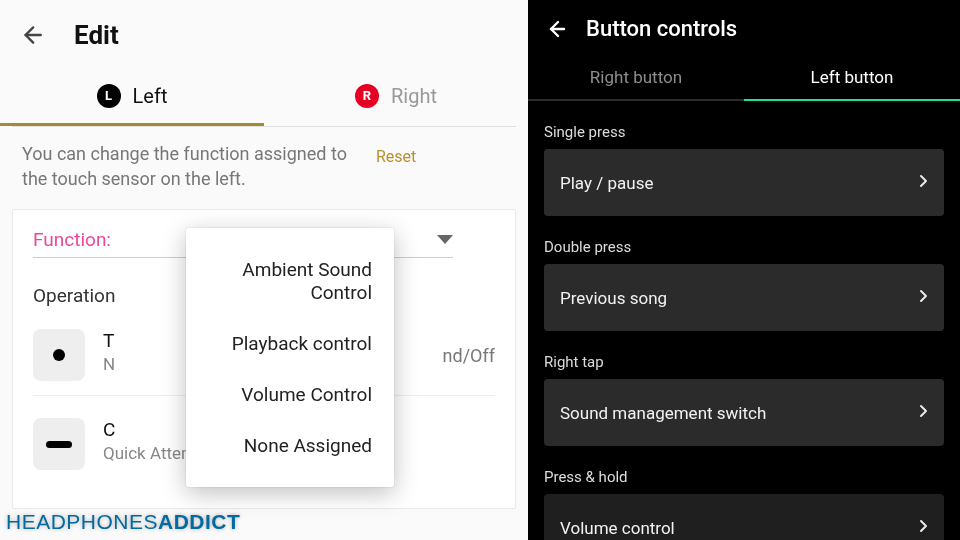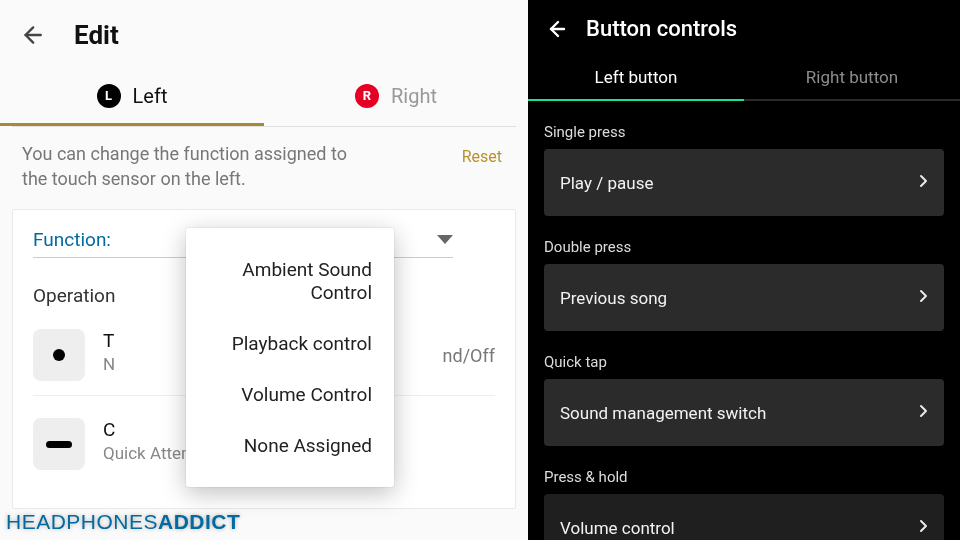--- a/index.html
+++ b/index.html
@@ -14,26 +14,26 @@
   .lp-title { margin-left: 30px; font-size: 26px; font-weight: 700; color: #111; }
 
   .lp-tabs { display: flex; }
   .lp-tab { display: flex; align-items: center; justify-content: center; gap: 12px; height: 58px; flex: 1; border-bottom: 3px solid transparent; color: #999; font-size: 20px; cursor: pointer; }
   .lp-tab.active { border-bottom-color: #a48b33; color: #111; }
   .lp-badge { width: 24px; height: 24px; border-radius: 50%; display: flex; align-items: center; justify-content: center; font-size: 13px; font-weight: 700; color: #fff; }
   .lp-badge.L { background: #000; }
   .lp-badge.R { background: #e60023; }
   .lp-divider { height: 1px; background: #e0e0e0; margin: 0 12px; }
 
-  .lp-note-row { display: flex; align-items: flex-start; justify-content: space-between; padding: 14px 22px 14px 22px; }
+  .lp-note-row { display: flex; align-items: flex-start; justify-content: flex-start; padding: 14px 22px 14px 22px; }
   .lp-note { font-size: 18px; color: #777; line-height: 1.4; max-width: 350px; }
   .lp-reset { font-size: 16px; color: #b8912f; font-weight: 400; padding: 6px 4px; cursor: pointer; }
 
   .lp-card { margin: 4px 12px 0 12px; background: #fff; border: 1px solid #eaeaea; border-radius: 2px; padding: 18px 20px 30px 20px; }
-  .lp-func { font-size: 19px; color: #0369a1; }
+  .lp-func { font-size: 19px; color: #ec4899; }
   .lp-func-row { position: relative; display: flex; align-items: center; padding-bottom: 6px; border-bottom: 1px solid #ccc; width: 420px; }
   .lp-func-caret { margin-left: auto; color: #666; }
   .lp-func-caret svg { width: 16px; height: 10px; }
 
   .lp-oplabel { margin-top: 26px; font-size: 19px; color: #333; }
 
   .op-row { display: flex; align-items: flex-start; gap: 18px; margin-top: 14px; padding: 8px 0; }
   .op-icon { width: 52px; height: 52px; border-radius: 8px; background: #eee; display: flex; align-items: center; justify-content: center; }
   .op-dot { width: 12px; height: 12px; border-radius: 50%; background: #000; }
   .op-bar { width: 26px; height: 7px; border-radius: 4px; background: #000; }
@@ -150,42 +150,42 @@
       <div class="rp-back">
         <svg viewBox="0 0 24 24" fill="none" stroke="currentColor" stroke-width="2.4" stroke-linecap="round" stroke-linejoin="round">
             <polyline points="14 5 7 12 14 19"></polyline>
             <line x1="7" y1="12" x2="20" y2="12"></line>
           </svg>
       </div>
       <div class="rp-title">Button controls</div>
     </div>
 
     <div class="rp-tabs">
+      <div class="rp-tab">Right button</div>
       <div class="rp-tab active">Left button</div>
-      <div class="rp-tab">Right button</div>
     </div>
 
     <div class="rp-section">
       <div class="rp-label">Single press</div>
       <div class="rp-row">
         <div class="rp-row-text">Play / pause</div>
         <div class="rp-chevron"><svg viewBox="0 0 9 14" fill="none" stroke="currentColor" stroke-width="2" stroke-linecap="round" stroke-linejoin="round">
               <polyline points="2,2 7,7 2,12"></polyline>
             </svg></div>
       </div>
 
       <div class="rp-label">Double press</div>
       <div class="rp-row">
         <div class="rp-row-text">Previous song</div>
         <div class="rp-chevron"><svg viewBox="0 0 9 14" fill="none" stroke="currentColor" stroke-width="2" stroke-linecap="round" stroke-linejoin="round">
               <polyline points="2,2 7,7 2,12"></polyline>
             </svg></div>
       </div>
 
-      <div class="rp-label">Quick tap</div>
+      <div class="rp-label">Right tap</div>
       <div class="rp-row">
         <div class="rp-row-text">Sound management switch</div>
         <div class="rp-chevron"><svg viewBox="0 0 9 14" fill="none" stroke="currentColor" stroke-width="2" stroke-linecap="round" stroke-linejoin="round">
               <polyline points="2,2 7,7 2,12"></polyline>
             </svg></div>
       </div>
 
       <div class="rp-label">Press &amp; hold</div>
       <div class="rp-row dim">
         <div class="rp-row-text">Volume control</div>

